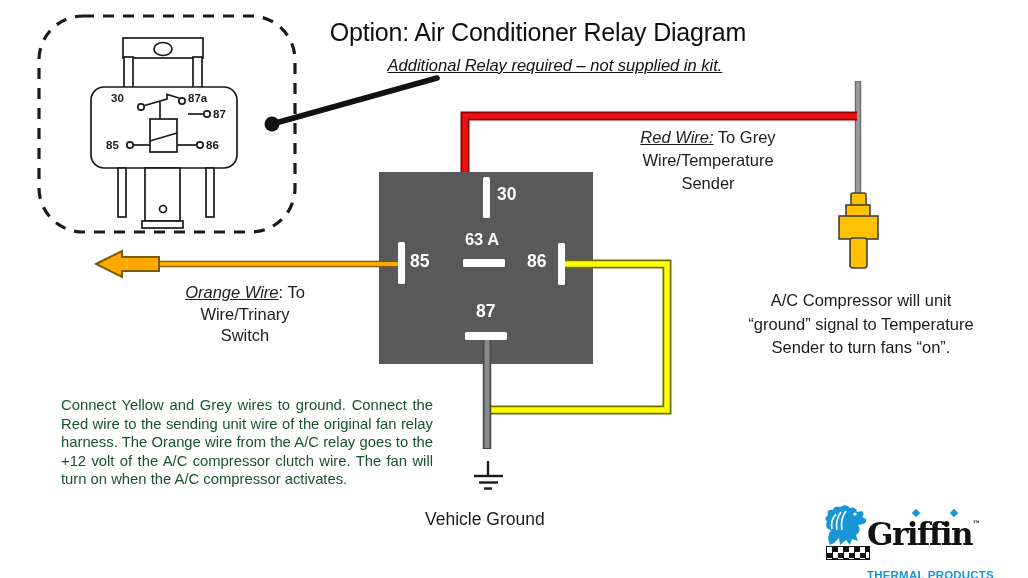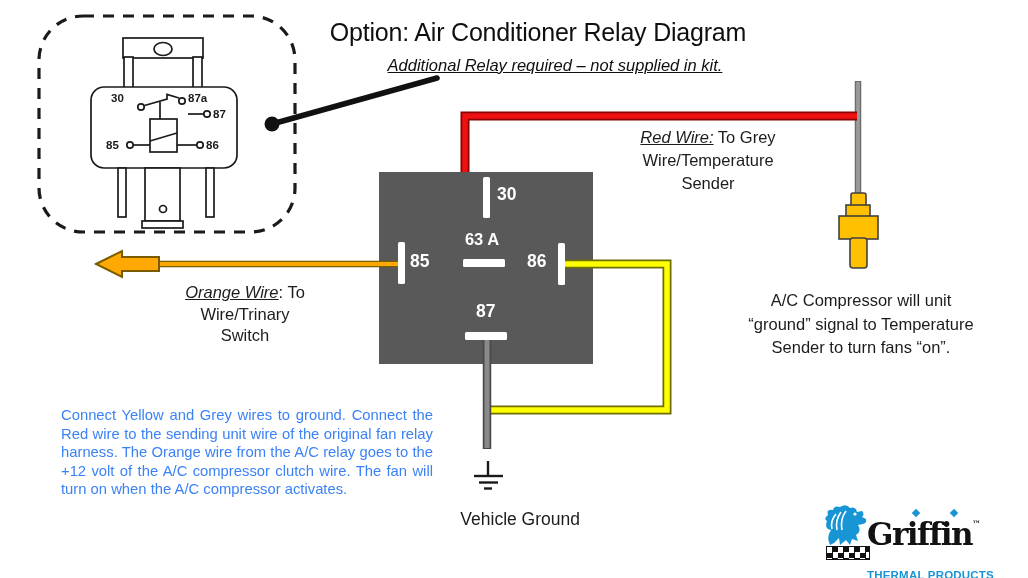--- a/index.html
+++ b/index.html
@@ -12,23 +12,23 @@
   .title{left:278px;top:18px;width:520px;text-align:center;font-size:25px;letter-spacing:-0.2px;color:#0f0f0f;}
   .subtitle{left:355px;top:56px;width:400px;text-align:center;font-size:16.5px;font-style:italic;
             text-decoration:underline;color:#0f0f0f;}
 
   .note{font-size:16.5px;color:#1c1c1c;text-align:center;}
   .note .lead{font-style:italic;text-decoration:underline;}
   .note-red{left:608px;top:126px;width:200px;line-height:23px;}
   .note-orange{left:135px;top:282px;width:220px;line-height:21.5px;}
   .note-comp{left:700px;top:289px;width:322px;line-height:23.5px;}
 
-  .instructions{left:61px;top:406px;width:372px;font-size:14.8px;line-height:18.6px;
-                text-align:justify;color:#3b82f6;}
-  .vground{left:425px;top:509px;width:155px;text-align:right;font-size:17.5px;color:#1c1c1c;}
+  .instructions{left:61px;top:396px;width:372px;font-size:14.8px;line-height:18.6px;
+                text-align:justify;color:#14532d;}
+  .vground{left:425px;top:509px;width:155px;text-align:left;font-size:17.5px;color:#1c1c1c;}
 
   .pinlbl{position:absolute;color:#ffffff;font-weight:bold;font-size:17.5px;}
   .p30{left:497px;top:184px;}
   .p87a{left:456px;top:230px;width:52px;text-align:center;font-size:16.5px;}
   .p85{left:410px;top:251px;}
   .p86{left:527px;top:251px;}
   .p87{left:476px;top:301px;}
 
   
   .logo{left:822px;top:501px;width:195px;height:64px;}

